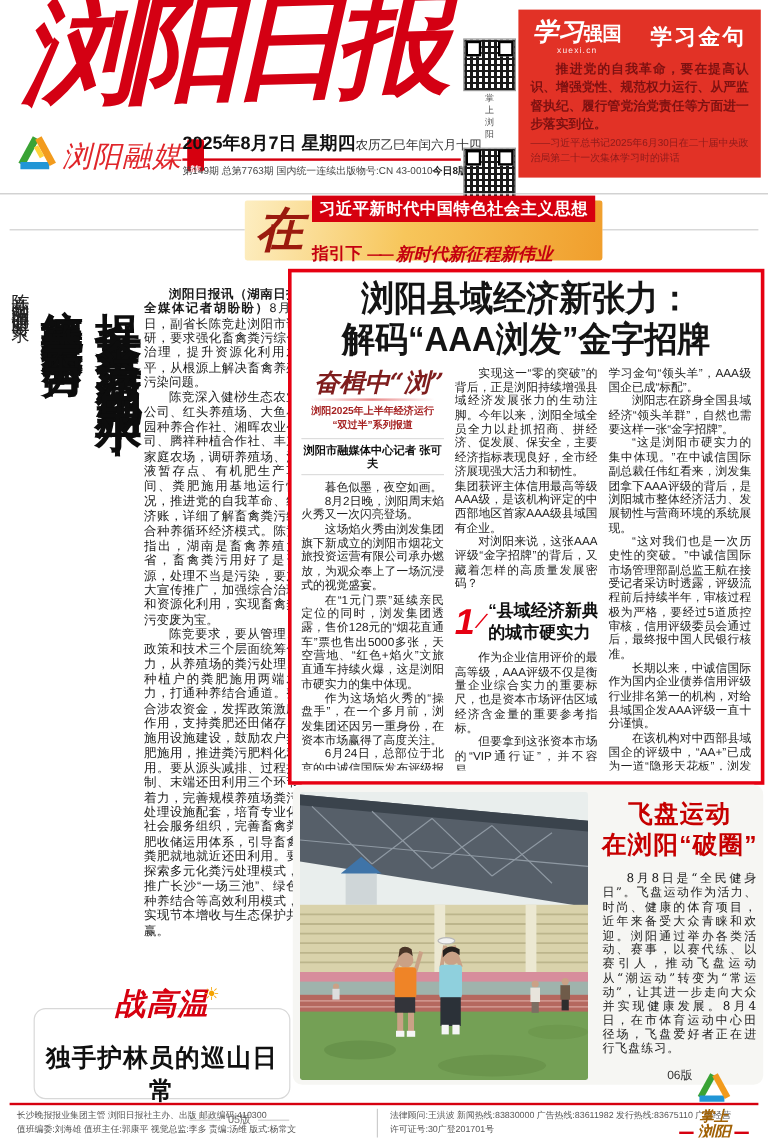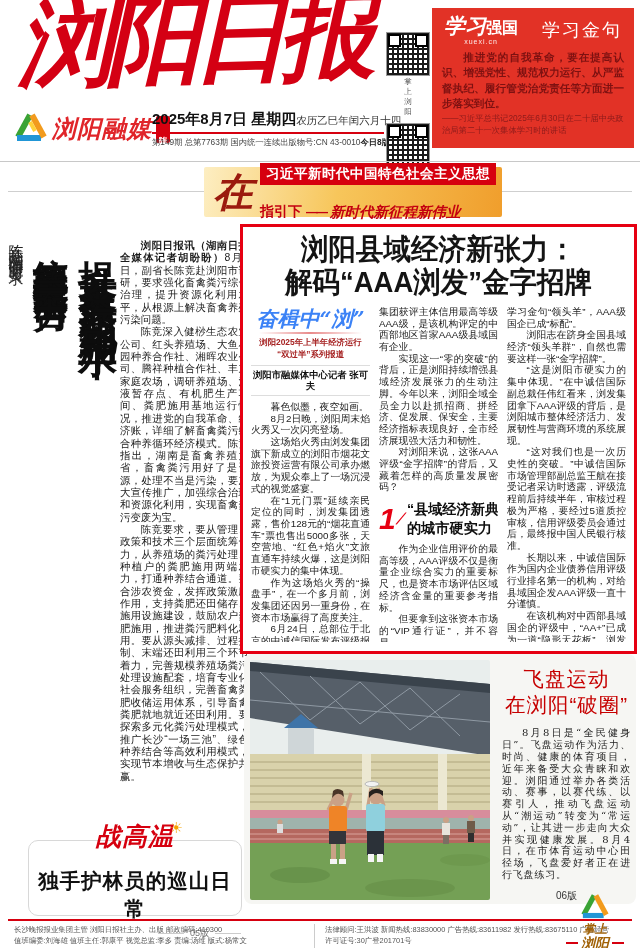--- a/index.html
+++ b/index.html
@@ -4,21 +4,21 @@
 <style>
   html,body{margin:0;padding:0;background:#fff;}
   body{width:640px;height:948px;position:relative;overflow:hidden;
        font-family:"Liberation Sans",sans-serif;color:#111;}
   .abs{position:absolute;}
   
   .m-title{left:18px;top:-14px;width:370px;font-family:"DejaVu Serif",serif;
     font-style:italic;font-weight:bold;font-size:96px;line-height:1.1;color:#d40013;
     letter-spacing:-9px;white-space:nowrap;transform:rotate(-1.5deg);}
   .brand{left:14px;top:112px;display:flex;align-items:center;gap:4px;}
-  .brand-text{font-family:"DejaVu Serif",serif;font-style:italic;font-weight:bold;
+  .brand-text{font-family:"DejaVu Serif",serif;font-style:italic;font-weight:normal;
     font-size:24px;color:#e0252a;letter-spacing:1px;white-space:nowrap;}
   .brand-seal{width:14px;height:27px;background:#d6000f;color:#fff;font-size:9px;
     writing-mode:vertical-rl;text-align:center;line-height:14px;border-radius:2px;}
   .dateblock{left:152px;top:110px;width:232px;}
   .d-row1{display:flex;align-items:baseline;justify-content:space-between;white-space:nowrap;}
   .d-date{font-weight:bold;font-size:15px;}
   .d-lunar{font-size:10.5px;color:#333;}
   .d-rule{height:2px;background:#d6000f;margin:3px 0 3px;}
   .d-row2{font-size:8.3px;color:#444;white-space:nowrap;display:flex;justify-content:space-between;}
   .d-pages{font-weight:bold;color:#222;}
@@ -31,21 +31,21 @@
       border:2px solid #000;background:#fff;}
   .qr::before{left:1px;top:1px;}
   .qr::after{right:1px;top:1px;}
   .qr-label{font-size:7.5px;color:#555;margin:2px 16px 7px;}
   .quotebox{left:432px;top:8px;width:202px;height:140px;background:#e23226;
     box-sizing:border-box;padding:7px 10px 6px;color:#fff;}
   .q-logorow{display:flex;align-items:center;justify-content:center;gap:24px;}
   .q-script{font-family:"DejaVu Serif",serif;font-style:italic;font-weight:bold;font-size:21px;line-height:1;}
   .q-bold{font-weight:900;font-size:16px;line-height:1;}
   .q-url{font-size:7px;letter-spacing:1px;text-align:center;margin-top:1px;opacity:.9;}
-  .q-title{font-weight:400;font-size:18px;letter-spacing:2px;}
+  .q-title{font-weight:700;font-size:18px;letter-spacing:2px;}
   .q-body{font-size:10.6px;font-weight:bold;color:#7d1111;line-height:1.45;
     text-indent:2em;text-align:justify;margin-top:5px;}
   .q-src{font-size:8.3px;color:#8d1b1b;line-height:1.4;margin-top:2px;}
   .hr1{left:0;top:161px;width:640px;height:1px;background:#c8c8c8;}
   
   .bline{top:191px;height:1px;background:#cfcfcf;}
   .banner{left:204px;top:167px;width:298px;height:50px;box-sizing:border-box;
     background:linear-gradient(100deg,#fdeec2,#f7c65b 45%,#f09e2c);
     display:flex;align-items:center;gap:7px;padding:2px 9px;border-radius:2px;}
   .b-big{font-family:"DejaVu Serif",serif;font-style:italic;font-weight:bold;
@@ -69,34 +69,34 @@
   
   .mainbox{left:240px;top:224px;width:397px;height:430px;border:3px solid #e60012;
     box-sizing:border-box;background:#fff;padding:5px 8px 4px;}
   .m-headline{text-align:center;font-weight:900;color:#141414;font-size:27.5px;
     line-height:1.18;transform:scaleY(1.06);margin:2px 0 7px;white-space:nowrap;}
   .m-cols{display:flex;gap:9px;height:336px;overflow:hidden;}
   .mcol{flex:1;overflow:hidden;font-size:9.8px;line-height:11.7px;text-align:justify;color:#222;}
   .ap{margin:0;text-indent:2em;}
   .series{text-align:center;margin:1px 0 3px;}
   .s-logo{font-family:"DejaVu Serif",serif;font-style:italic;font-weight:bold;
-    font-size:21px;color:#3b82f6;white-space:nowrap;line-height:1.15;}
+    font-size:21px;color:#7f1d1d;white-space:nowrap;line-height:1.15;text-align:right;}
   .s-underline{height:2px;background:linear-gradient(90deg,rgba(230,0,18,0),#e98a8a,rgba(230,0,18,0));margin:1px 8px 3px;}
   .s-sub{font-size:8.4px;color:#a62222;font-weight:bold;line-height:1.4;}
   .byline{font-size:9.4px;font-weight:bold;text-align:center;color:#111;
     border-top:1px solid #ddd;border-bottom:1px solid #ddd;padding:3px 0;margin:4px 0 5px;}
   .subhead{display:flex;align-items:center;gap:4px;margin:7px 0 6px;}
   .sh-no{font-size:30px;color:#e60012;font-weight:bold;font-style:italic;line-height:.9;}
   .sh-slash{font-size:19px;color:#e60012;transform:rotate(8deg);}
   .sh-t{font-size:14.2px;font-weight:900;line-height:1.3;color:#0f0f0f;white-space:nowrap;}
   
   .panel{left:244px;top:654px;width:392px;height:250px;background:#f6f6f3;border-radius:8px;}
   .photo{left:250px;top:660px;width:240px;height:240px;overflow:hidden;border-radius:2px;}
   .fris{left:497px;top:666px;width:139px;height:234px;text-align:center;}
-  .f-title{color:#c60000;font-weight:400;font-size:20.5px;line-height:1.28;letter-spacing:1px;}
+  .f-title{color:#c60000;font-weight:700;font-size:20.5px;line-height:1.28;letter-spacing:1px;}
   .f-body{margin-top:9px;font-family:"DejaVu Serif",serif;font-size:10px;
     line-height:11.8px;letter-spacing:.8px;text-align:justify;text-indent:2em;
     color:#222;padding:0 5px;}
   .f-page{font-size:10px;color:#333;margin-top:8px;}
   
   .heatbox{left:28px;top:840px;width:212px;height:74px;border:1.5px solid #d8d8d8;
     border-radius:10px;background:#fff;text-align:center;}
   .h-logo{position:absolute;top:-17px;width:100%;text-align:center;
     font-family:"DejaVu Serif",serif;font-style:italic;font-weight:bold;
     font-size:25px;color:#d6000f;letter-spacing:1px;line-height:1;}
@@ -211,22 +211,22 @@
       </div>
       <div class="byline">浏阳市融媒体中心记者 张可夫</div>
       <p class="ap">暮色似墨，夜空如画。</p>
       <p class="ap">8月2日晚，浏阳周末焰火秀又一次闪亮登场。</p>
       <p class="ap">这场焰火秀由浏发集团旗下新成立的浏阳市烟花文旅投资运营有限公司承办燃放，为观众奉上了一场沉浸式的视觉盛宴。</p>
       <p class="ap">在“1元门票”延续亲民定位的同时，浏发集团透露，售价128元的“烟花直通车”票也售出5000多张，天空营地、“红色+焰火”文旅直通车持续火爆，这是浏阳市硬实力的集中体现。</p>
       <p class="ap">作为这场焰火秀的“操盘手”，在一个多月前，浏发集团还因另一重身份，在资本市场赢得了高度关注。</p>
       <p class="ap">6月24日，总部位于北京的中诚信国际发布评级报告，浏发</p>
     </div>
     <div class="mcol">
+      <p class="ap">实现这一“零的突破”的背后，正是浏阳持续增强县域经济发展张力的生动注脚。今年以来，浏阳全域全员全力以赴抓招商、拼经济、促发展、保安全，主要经济指标表现良好，全市经济展现强大活力和韧性。</p>
       <p class="ap" style="text-indent:0">集团获评主体信用最高等级AAA级，是该机构评定的中西部地区首家AAA级县域国有企业。</p>
-      <p class="ap">实现这一“零的突破”的背后，正是浏阳持续增强县域经济发展张力的生动注脚。今年以来，浏阳全域全员全力以赴抓招商、拼经济、促发展、保安全，主要经济指标表现良好，全市经济展现强大活力和韧性。</p>
       <p class="ap">对浏阳来说，这张AAA评级“金字招牌”的背后，又藏着怎样的高质量发展密码？</p>
       <div class="subhead">
         <span class="sh-no">1</span>
         <span class="sh-slash">∕</span>
         <span class="sh-t">
           <div>“县域经济新典范”</div>
           <div>的城市硬实力</div>
         </span>
       </div>
       <p class="ap">作为企业信用评价的最高等级，AAA评级不仅是衡量企业综合实力的重要标尺，也是资本市场评估区域经济含金量的重要参考指标。</p>

